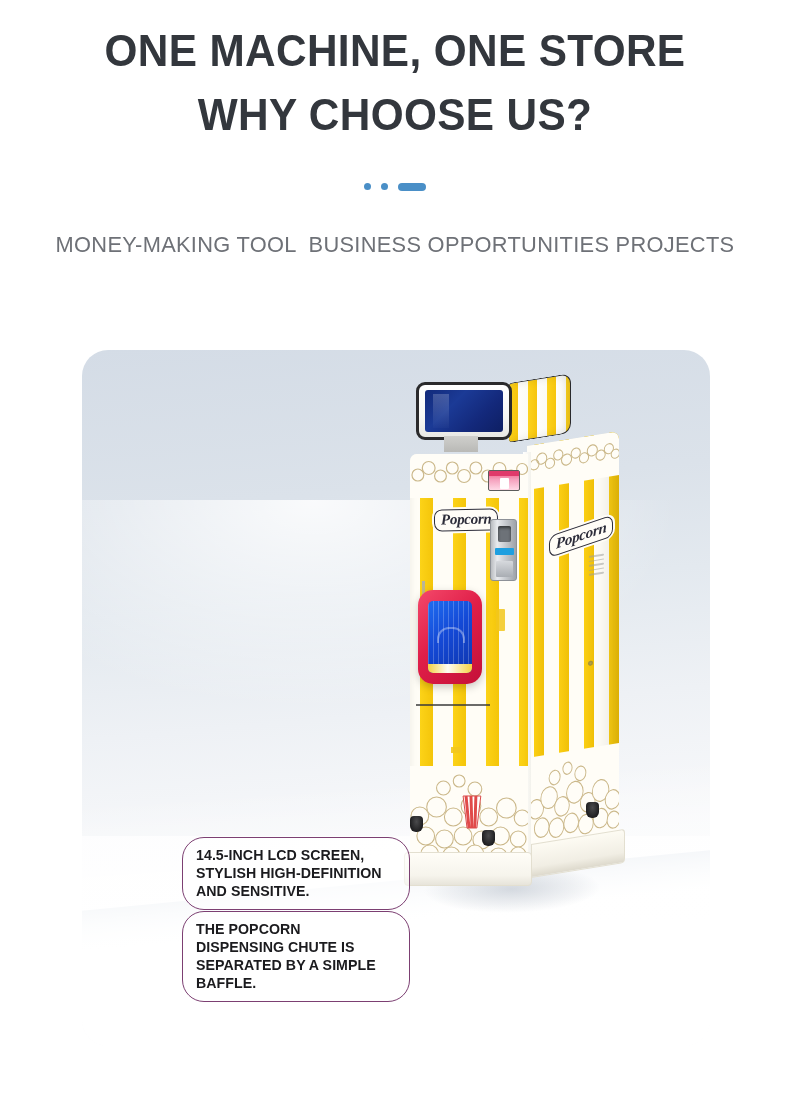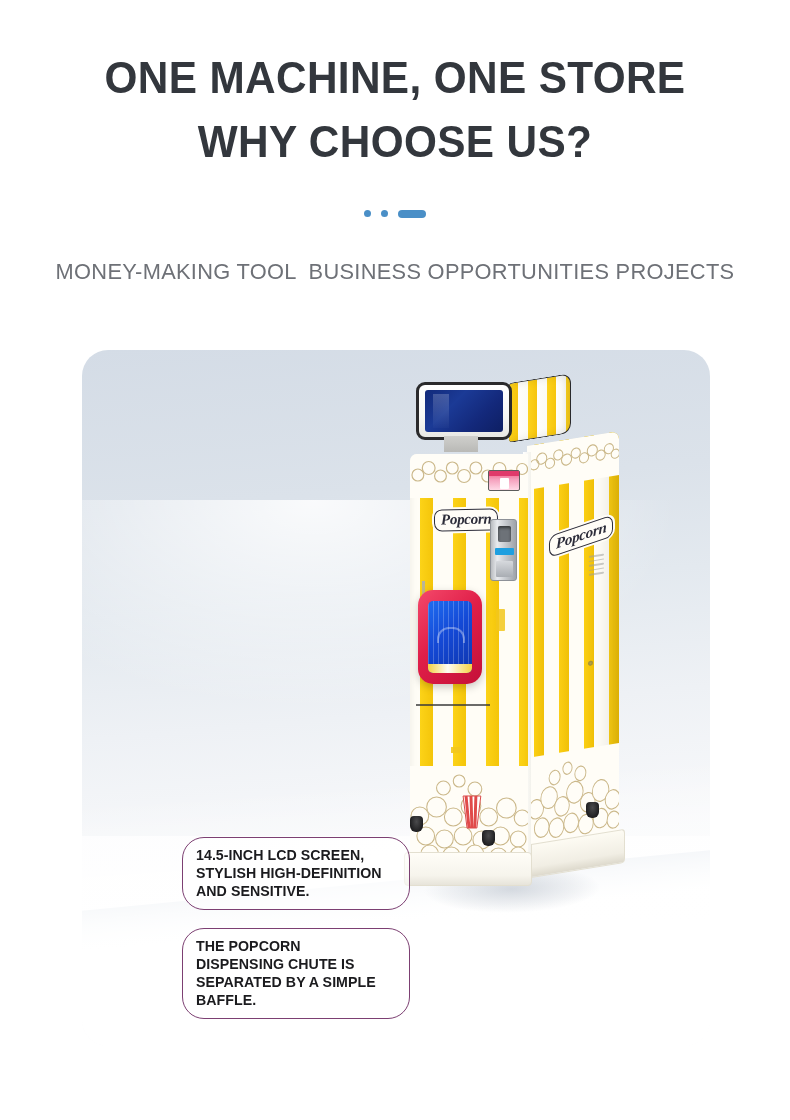--- a/index.html
+++ b/index.html
@@ -10,21 +10,21 @@
   body {
     width: 790px;
     height: 1120px;
     overflow: hidden;
     font-family: "Liberation Sans", sans-serif;
     position: relative;
   }
 
   
   .header {
-    padding-top: 46px;
+    padding-top: 19px;
     text-align: center;
   }
   .headline {
     font-family: "Liberation Sans Narrow", "Liberation Sans", sans-serif;
     font-weight: bold;
     font-size: 45px;
     line-height: 1.43;
     letter-spacing: 0.4px;
     color: #33373d;
     margin: 0;
@@ -400,21 +400,21 @@
     position: absolute;
     left: 100px;
     top: 487px;
     width: 228px;
   }
   .callout {
     background: rgba(255,255,255,0.55);
     border: 1.7px solid #7c3f72;
     border-radius: 22px;
     padding: 8px 12px 9px 13px;
-    margin-bottom: 18px;
+    margin-bottom: 1px;
     box-sizing: border-box;
   }
   .callout-text {
     margin: 0;
     font-family: "Liberation Sans Narrow", "Liberation Sans", sans-serif;
     font-weight: bold;
     font-size: 14.2px;
     line-height: 1.27;
     color: #1b1b1e;
     letter-spacing: 0.05px;

